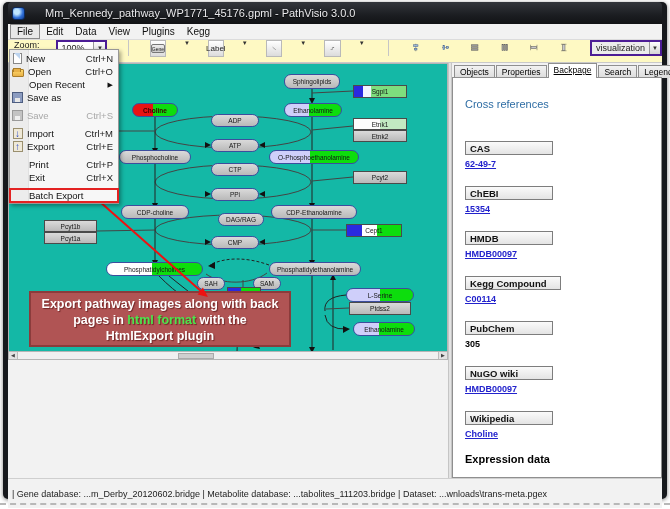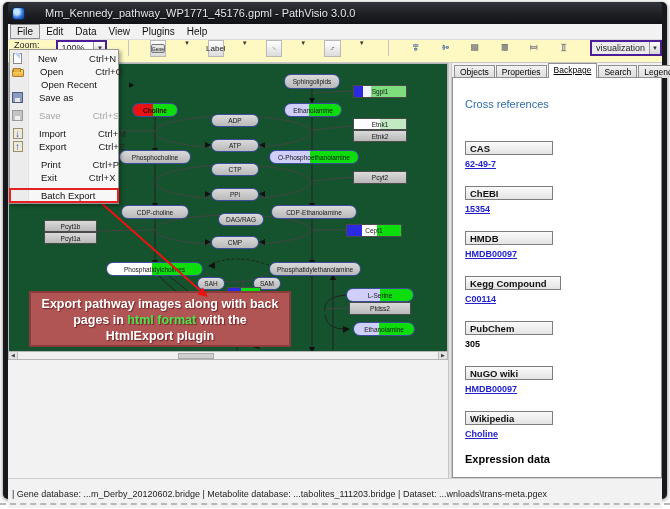--- a/index.html
+++ b/index.html
@@ -15,21 +15,21 @@
   .combo { height:16px; background:#fff; border:2px solid #4c1d95; display:flex; align-items:center; font-size:9px; }
   .combo .val { padding:0 4px; flex:1; white-space:nowrap; }
   .combo .arrow { width:12px; height:100%; background:linear-gradient(#fdfdfd,#d6d6d6); border-left:1px solid #9a9a9a; font-size:6px; display:flex; align-items:center; justify-content:center; color:#333; }
   .tsep { width:1px; height:16px; background:#c6c6c6; margin:0 5px; }
   .tool-btn { height:17px; min-width:16px; display:flex; align-items:center; justify-content:center; border:1px solid #b9b9b9; background:linear-gradient(#ffffff,#dcdcdc); font-size:8px; padding:0 2px; }
   .caret { font-size:6px; color:#333; padding:0 2px; }
   .gene-chip { width:18px; height:9px; border:1px solid #777; border-radius:2px; background:linear-gradient(#eee,#ccc); font-size:5px; display:flex; align-items:center; justify-content:center; }
   .align-ico { width:15px; height:15px; margin:0 3px; }
   .main { display:flex; height:415px; background:#f2f2f2; }
   .main-left { width:440px; display:flex; flex-direction:column; }
-  .canvas { position:relative; height:289px; background:#14532d; border:1px solid #b5b5b5; overflow:hidden; }
+  .canvas { position:relative; height:289px; background:#14b8a6; border:1px solid #b5b5b5; overflow:hidden; }
   .hscroll { height:8px; background:#f0f0f0; border:1px solid #b5b5b5; border-top:none; display:flex; align-items:center; }
   .hs-btn { width:9px; height:100%; background:#e3e3e3; border-right:1px solid #bbb; font-size:5px; line-height:7px; text-align:center; color:#444; }
   .hs-btn.right { border-right:none; border-left:1px solid #bbb; margin-left:auto; }
   .hs-thumb { width:36px; height:6px; background:#cfcfcf; border:1px solid #aaa; margin-left:160px; }
   .splitter { width:4px; background:#e3e3e3; border-left:1px solid #c5c5c5; border-right:1px solid #c5c5c5; }
   .panel { width:210px; display:flex; flex-direction:column; background:#f2f2f2; }
   .tabs { height:15px; display:flex; align-items:flex-end; padding-left:2px; gap:1px; }
   .tab { font-size:8.5px; padding:1px 5px 1px 5px; border:1px solid #8f8f8f; border-bottom:none; background:linear-gradient(#f2f2f2,#dcdcdc); height:13px; white-space:nowrap; }
   .tab.active { background:#fff; height:15px; position:relative; z-index:2;text-decoration:underline; }
   .panel-content { flex:1; background:#fff; border:1px solid #8f8f8f; margin-top:-1px; overflow:hidden; position:relative; font-size:9px; }
@@ -53,21 +53,21 @@
   .etnk1-bg { background:linear-gradient(90deg,#fdfdfd 0 50%,#c2e9c2 50% 100%); }
   .pemt-bg { background:linear-gradient(90deg,#2a2ae0 0 40%,#0ddd0d 40% 100%); }
   .svg-layer { position:absolute; left:0; top:0; z-index:1; }
   .arrow-layer { position:absolute; left:0; top:0; z-index:31; pointer-events:none; }
   .handle { position:absolute; width:5px; height:5px; background:#ffe600; border:1px solid #6b6b00; z-index:4; }
   .callout { position:absolute; left:20px; top:227px; width:262px; height:56px; background:#b05454; border:2px solid #8a3c3c; z-index:30; color:#fff; font-weight:bold; font-size:12.5px; line-height:16px; text-align:center; padding-top:3px; text-shadow:1px 1px 1px rgba(60,0,0,.55); }
   .callout .hl-green { color:#4ce44c; }
   
   .file-menu { position:absolute; left:9px; top:49px; width:110px; height:155px; background:#f7f7f7; border:1px solid #979797; box-shadow:2px 2px 4px rgba(0,0,0,.35); z-index:40; padding:2px 0; font-size:9.5px; color:#111; }
   .file-menu::before { content:""; position:absolute; left:0; top:0; bottom:0; width:18px; background:#ececec; border-right:1px solid #e0e0e0; }
-  .fm-item { position:relative; height:13px; display:flex; align-items:center; padding:0 5px 0 2px; gap:16px; }
+  .fm-item { position:relative; height:13px; display:flex; align-items:center; padding:0 5px 0 2px; gap:4px; }
   .fm-item.gap { margin-top:5px; }
   .fm-icon { width:13px; height:11px; position:relative; flex:none; }
   .fm-label { flex:none; }
   .fm-spring { flex:1; }
   .fm-short { color:#222; }
   .fm-item.disabled .fm-label, .fm-item.disabled .fm-short { color:#a8a8a8; }
   .fm-item.hl-red { outline:2px solid #e32222; outline-offset:-1px; }
   .fm-sub { font-size:7px; }
   .ic-new { background:#fff; border:1px solid #888; width:9px; height:11px; margin-left:1px; }
   .ic-new::after { content:""; position:absolute; right:1px; top:-1px; border:3px solid; border-color:#bcd3ee #bcd3ee transparent transparent; }
@@ -91,21 +91,21 @@
     <div class="app-icon"></div>
     <div class="title-text">Mm_Kennedy_pathway_WP1771_45176.gpml - PathVisio 3.0.0</div>
   </div>
 
   <div class="menubar">
     <div class="mb-item focused">File</div>
     <div class="mb-item">Edit</div>
     <div class="mb-item">Data</div>
     <div class="mb-item">View</div>
     <div class="mb-item">Plugins</div>
-    <div class="mb-item">Help</div>
+    <div class="mb-item">Kegg</div>
   </div>
 
   <div class="toolbar">
     <span>Zoom:</span>
     <div class="combo" style="width:100px">
       <span class="val">100%</span>
       <span class="arrow">▼</span>
     </div>
     <div class="tsep"></div>
     <div class="tool-btn">

